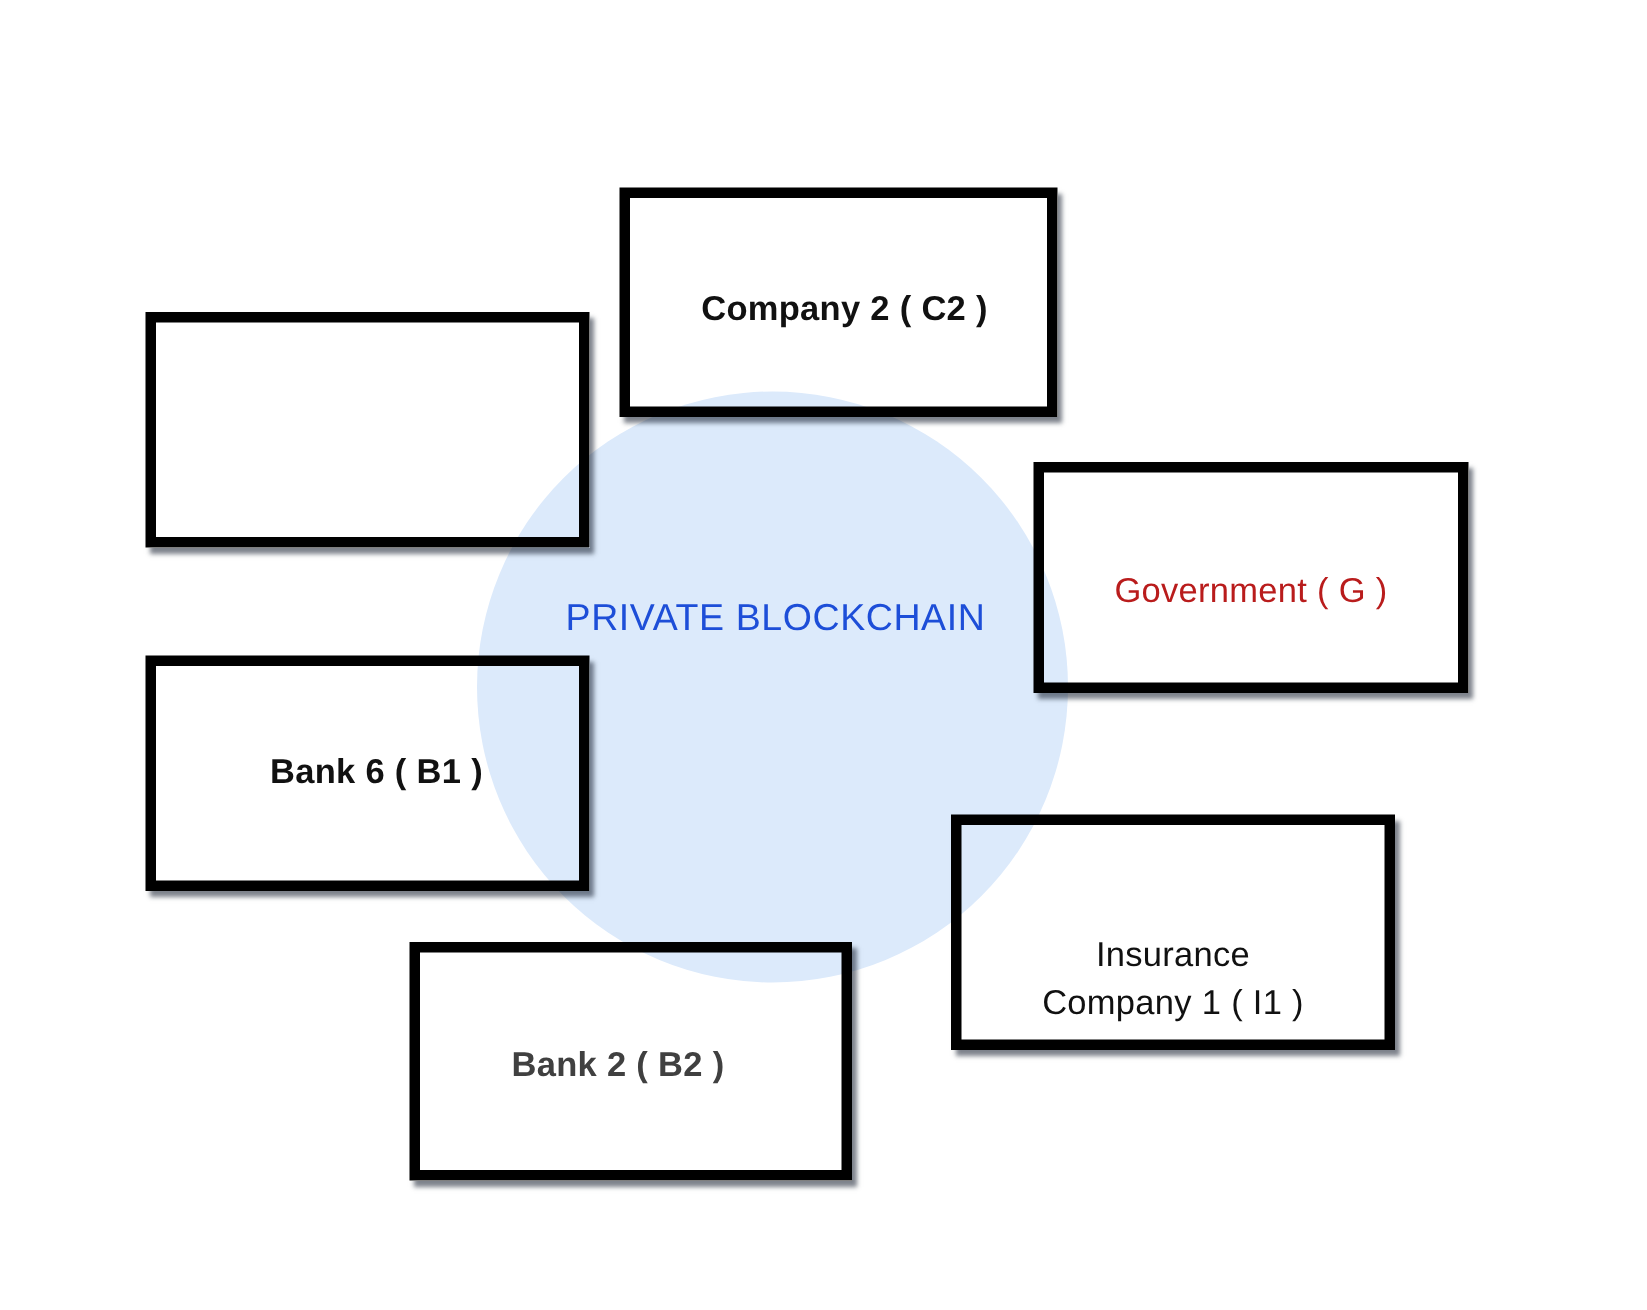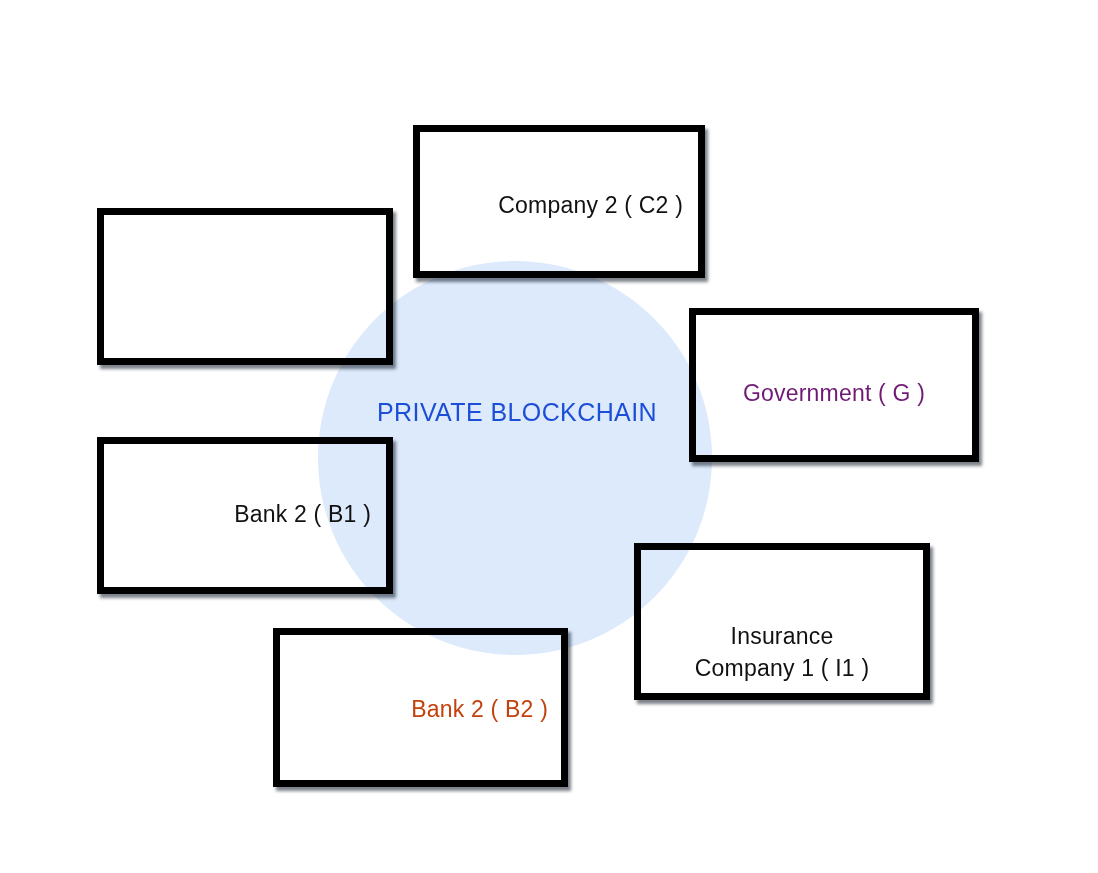--- a/index.html
+++ b/index.html
@@ -49,21 +49,21 @@
   .box-label {
     position: absolute;
     z-index: 4;
     color: #111111;
     font-size: 23px;
     line-height: 32px;
     letter-spacing: 0.2px;
     white-space: pre-line;
     pointer-events: none;
   }
-  .box-label.align-left   { text-align: right; }
+  .box-label.align-left   { text-align: center; font-weight: bold; }
   .box-label.align-center { text-align: center; }
 
   #center-label {
     position: absolute;
     z-index: 5;
     color: #c0392b;
     font-size: 25px;
     letter-spacing: 0.4px;
     text-align: center;
     white-space: nowrap;
@@ -84,21 +84,21 @@
   <div id="blockchain-circle" style="left: 318px; top: 261px; width: 394px; height: 394px; background: rgb(220, 234, 251);"></div>
 
   <div class="box-frame" style="left: 97px; top: 208px; width: 296px; height: 157px; border-width: 7px; border-color: rgb(0, 0, 0);"></div>
   <div class="box-frame" style="left: 413px; top: 125px; width: 292px; height: 153px; border-width: 7px; border-color: rgb(0, 0, 0);"></div>
   <div class="box-frame" style="left: 689px; top: 308px; width: 290px; height: 154px; border-width: 7px; border-color: rgb(0, 0, 0);"></div>
   <div class="box-frame" style="left: 97px; top: 437px; width: 296px; height: 157px; border-width: 7px; border-color: rgb(0, 0, 0);"></div>
   <div class="box-frame" style="left: 273px; top: 628px; width: 295px; height: 159px; border-width: 7px; border-color: rgb(0, 0, 0);"></div>
   <div class="box-frame" style="left: 634px; top: 543px; width: 296px; height: 157px; border-width: 7px; border-color: rgb(0, 0, 0);"></div>
 
   <div class="box-label align-left" style="left: 443px; top: 189px; width: 240px; color: rgb(17, 17, 17);">Company 2 ( C2 )</div>
-  <div class="box-label align-center" style="left: 709px; top: 377px; width: 250px; color: #701a75;">Government ( G )</div>
-  <div class="box-label align-left" style="left: 131px; top: 498px; width: 240px; color: rgb(17, 17, 17);">Bank 2 ( B1 )</div>
-  <div class="box-label align-left" style="left: 308px; top: 693px; width: 240px; color: #c2410c;">Bank 2 ( B2 )</div>
+  <div class="box-label align-center" style="left: 709px; top: 377px; width: 250px; color: #b91c1c;">Government ( G )</div>
+  <div class="box-label align-left" style="left: 131px; top: 498px; width: 240px; color: rgb(17, 17, 17);">Bank 6 ( B1 )</div>
+  <div class="box-label align-left" style="left: 292px; top: 693px; width: 240px; color: #404040;">Bank 2 ( B2 )</div>
   <div class="box-label align-center" style="left: 654px; top: 581px; width: 256px; color: rgb(17, 17, 17); margin-top: 39px;">Insurance
 Company 1 ( I1 )</div>
 
   <div id="center-label" style="left: 367px; top: 398px; width: 300px; color: #1d4ed8;">PRIVATE BLOCKCHAIN</div>
 
 </div>
 
 </body></html>

